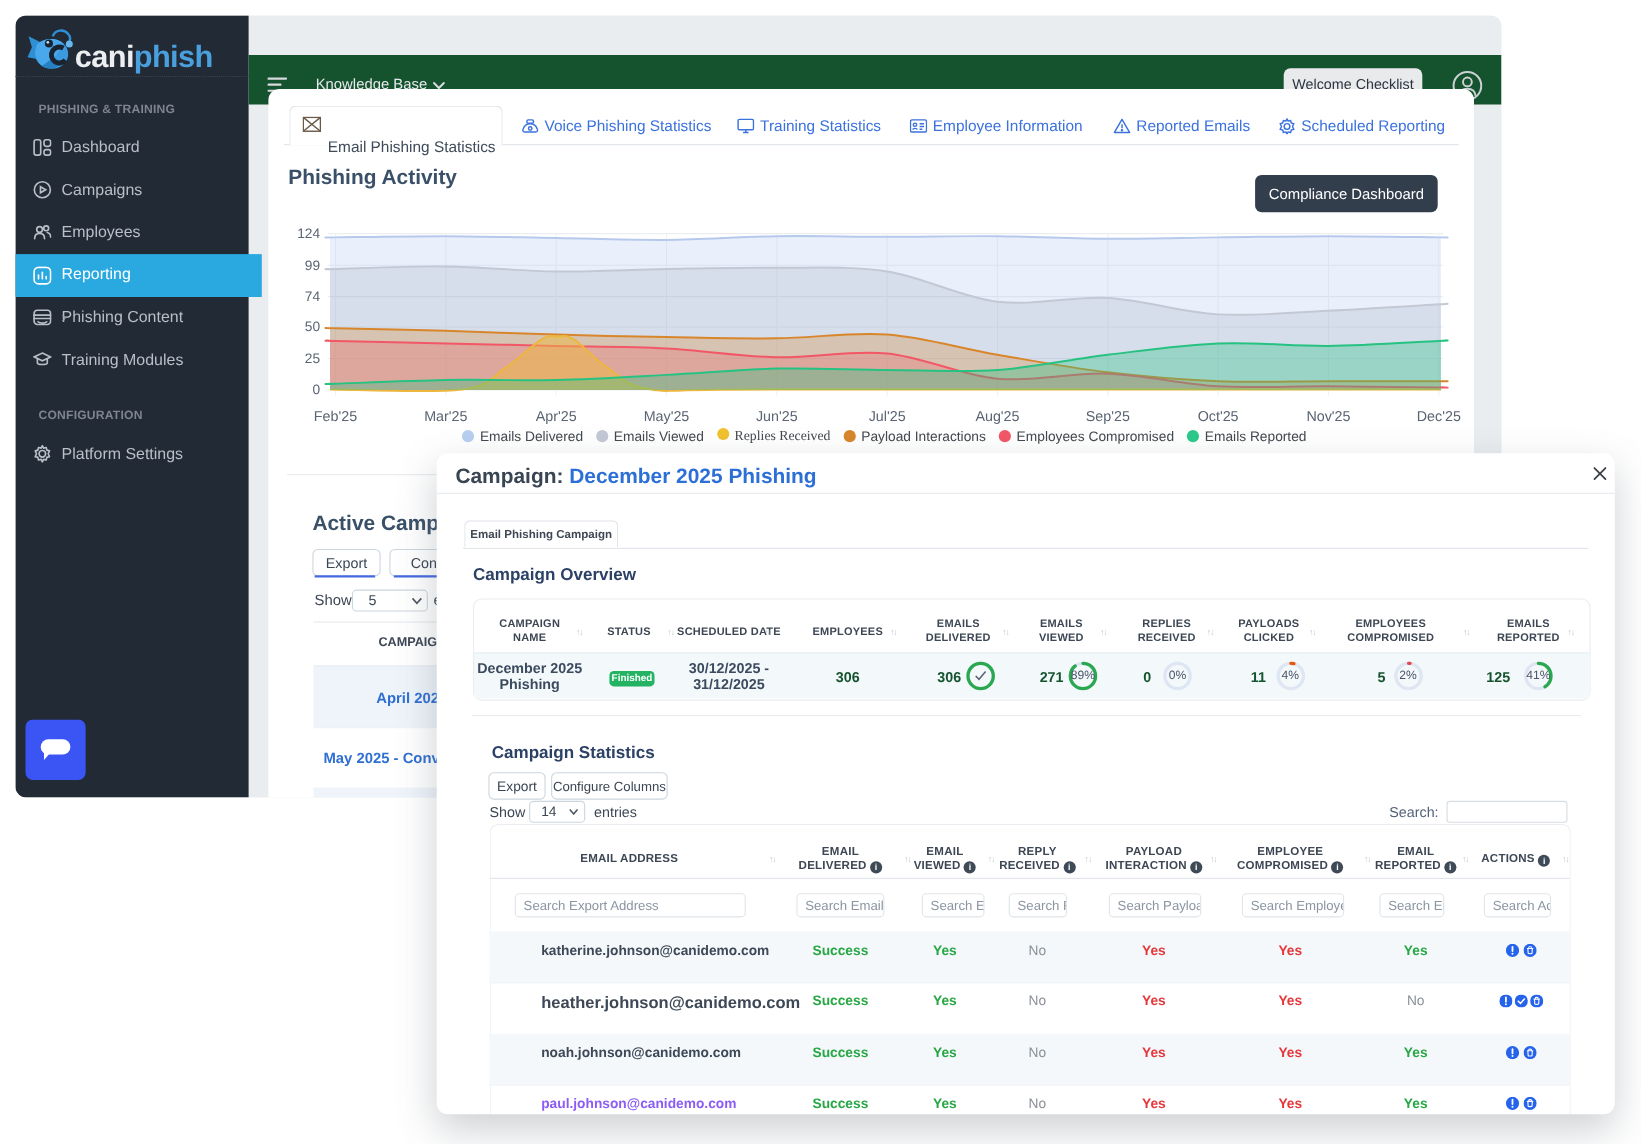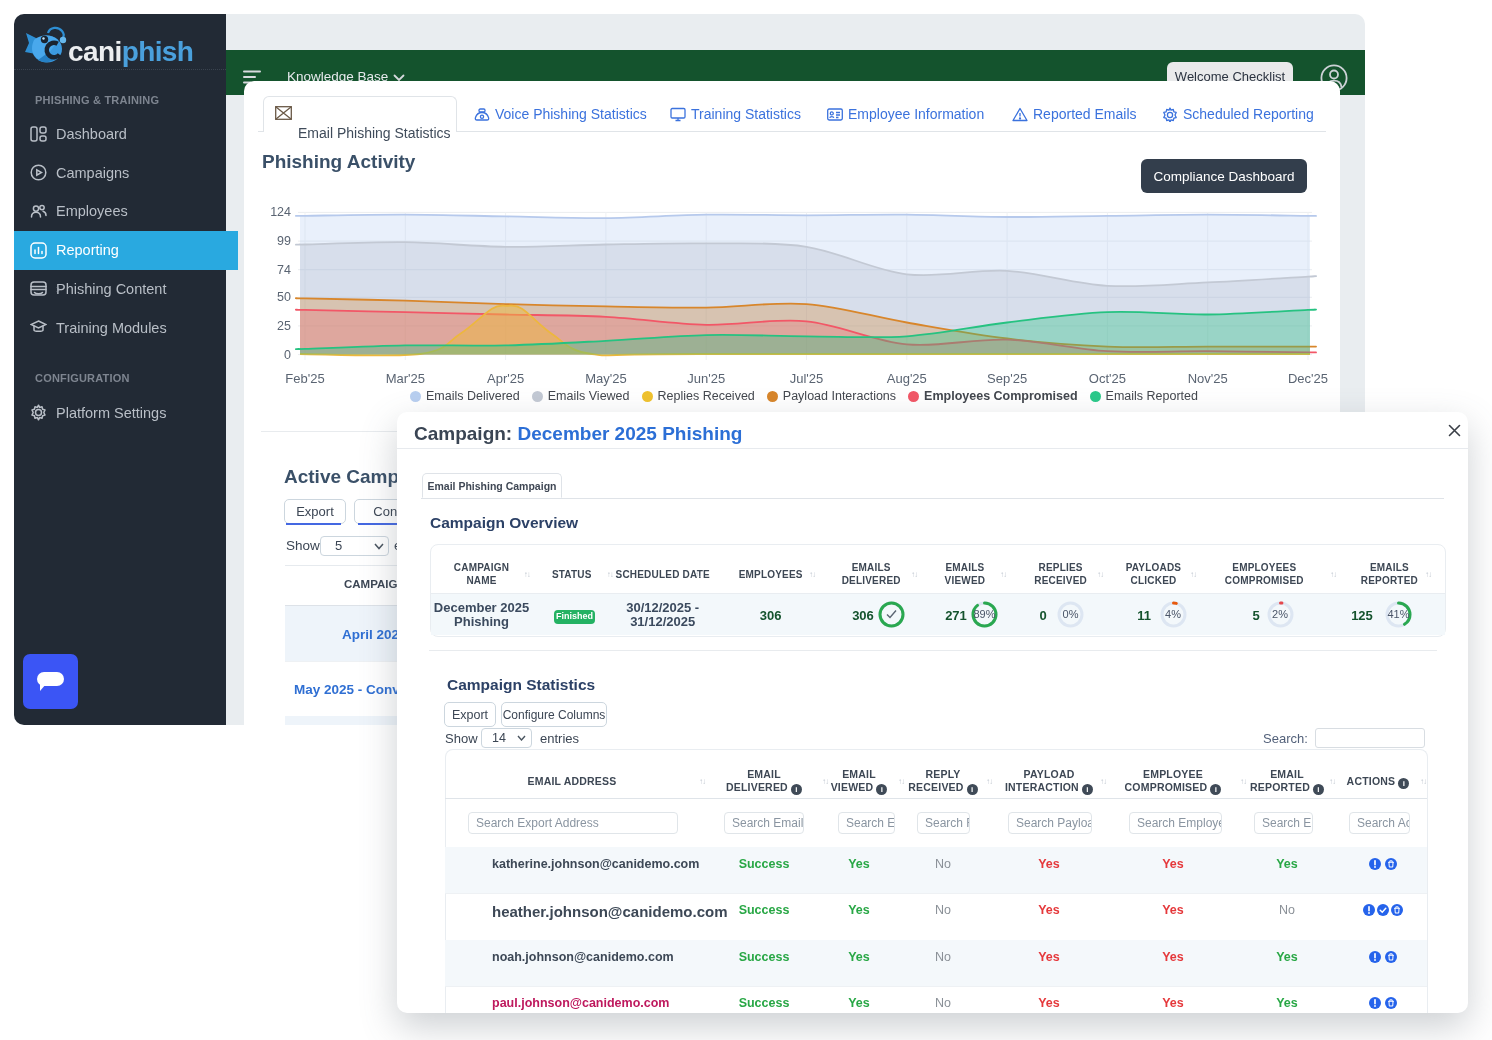--- a/index.html
+++ b/index.html
@@ -204,23 +204,23 @@
             <text x="906.8" y="383" text-anchor="middle" font-size="13" fill="#5a6472">Aug'25</text>
             <text x="1007.1" y="383" text-anchor="middle" font-size="13" fill="#5a6472">Sep'25</text>
             <text x="1107.4" y="383" text-anchor="middle" font-size="13" fill="#5a6472">Oct'25</text>
             <text x="1207.7" y="383" text-anchor="middle" font-size="13" fill="#5a6472">Nov'25</text>
             <text x="1308.0" y="383" text-anchor="middle" font-size="13" fill="#5a6472">Dec'25</text>
           </g>
         </svg>
 <div class="abs" style="left:60px;top:308px;width:1000px;display:flex;justify-content:center;font-size:12.5px;color:#43474e;">
           <span style="display:inline-flex;align-items:center;margin:0 6px;"><span style="width:11px;height:11px;border-radius:50%;background:#b8cff0;margin-right:5px;"></span>Emails Delivered</span>
           <span style="display:inline-flex;align-items:center;margin:0 6px;"><span style="width:11px;height:11px;border-radius:50%;background:#c3c9d4;margin-right:5px;"></span>Emails Viewed</span>
-          <span style="display:inline-flex;align-items:center;margin:0 6px;"><span style="width:11px;height:11px;border-radius:50%;background:#f0c22e;margin-right:5px;"></span>Replies Received</span>
+          <span style="display:inline-flex;align-items:flex-start;margin:0 6px;font-family:Liberation Serif, serif;"><span style="width:11px;height:11px;border-radius:50%;background:#f0c22e;margin-right:5px;"></span>Replies Received</span>
           <span style="display:inline-flex;align-items:center;margin:0 6px;"><span style="width:11px;height:11px;border-radius:50%;background:#d8862b;margin-right:5px;"></span>Payload Interactions</span>
-          <span style="display:inline-flex;align-items:center;margin:0 6px;font-weight:bold;"><span style="width:11px;height:11px;border-radius:50%;background:#f25767;margin-right:5px;"></span>Employees Compromised</span>
+          <span style="display:inline-flex;align-items:center;margin:0 6px;"><span style="width:11px;height:11px;border-radius:50%;background:#f25767;margin-right:5px;"></span>Employees Compromised</span>
           <span style="display:inline-flex;align-items:center;margin:0 6px;"><span style="width:11px;height:11px;border-radius:50%;background:#2bc98a;margin-right:5px;"></span>Emails Reported</span>
         </div>
 <div class="abs" style="left:17px;top:350px;width:1062px;border-top:1px solid #e8ebee;"></div>
 <div class="abs" style="left:40px;top:385px;font-size:19px;font-weight:bold;color:#3a5068;">Active Campaigns</div>
 <div class="btn" style="left:40px;top:418px;width:62px;height:25px;">Export</div>
 <div class="abs" style="left:42px;top:442px;width:55px;height:2px;background:#4468e2;"></div>
 <div class="btn" style="left:110px;top:418px;width:150px;height:25px;">Configure Columns</div>
 <div class="abs" style="left:114px;top:442px;width:100px;height:2px;background:#4468e2;"></div>
 <div class="abs" style="left:42px;top:457px;font-size:13.5px;color:#3c4654;">Show</div>
 <div class="abs" style="left:76px;top:455px;width:69px;height:20px;border:1px solid #ccd6de;border-radius:4px;font-size:13px;color:#3c4654;line-height:18px;padding-left:14px;">5</div>
@@ -397,21 +397,21 @@
 <svg class="abs" style="left:972.4px;top:538.5px;" width="12" height="12" viewBox="0 0 13 13">
         <circle cx="6.5" cy="6.5" r="6.5" fill="#2563eb"></circle>
         <path d="M6.5 3 L6.5 7.2" stroke="#fff" stroke-width="1.8" stroke-linecap="round"></path>
         <circle cx="6.5" cy="9.8" r="1" fill="#fff"></circle>
       </svg>
 <svg class="abs" style="left:987.5px;top:538.5px;" width="12" height="12" viewBox="0 0 13 13">
         <circle cx="6.5" cy="6.5" r="6.5" fill="#2563eb"></circle>
         <path d="M3.8 4.6 L9.2 4.6 M4.3 4.6 L4.6 9.4 C4.6 9.9, 8.4 9.9, 8.4 9.4 L8.7 4.6 M5.2 3.5 C5.2 2.7, 7.8 2.7, 7.8 3.5" stroke="#fff" stroke-width="1.1" fill="none" stroke-linecap="round"></path>
       </svg>
 <div class="abs" style="left:48px;top:574px;width:982px;border-top:1px solid #eef1f4;"></div>
-<div class="abs" style="left:95px;top:584.0px;width:160px;text-align:center;font-size:12.5px;font-weight:bold;color:#be185d;">paul.johnson@canidemo.com</div>
+<div class="abs" style="left:95px;top:584.0px;width:160px;text-align:center;font-size:12.5px;font-weight:bold;color:#8b5cf6;">paul.johnson@canidemo.com</div>
 <div class="val g" style="left:317px;top:584.0px;width:100px;">Success</div>
 <div class="val g" style="left:412px;top:584.0px;width:100px;">Yes</div>
 <div class="val n" style="left:496px;top:584.0px;width:100px;">No</div>
 <div class="val r" style="left:602px;top:584.0px;width:100px;">Yes</div>
 <div class="val r" style="left:726px;top:584.0px;width:100px;">Yes</div>
 <div class="val g" style="left:840px;top:584.0px;width:100px;">Yes</div>
 <svg class="abs" style="left:972.4px;top:585.0px;" width="12" height="12" viewBox="0 0 13 13">
         <circle cx="6.5" cy="6.5" r="6.5" fill="#2563eb"></circle>
         <path d="M6.5 3 L6.5 7.2" stroke="#fff" stroke-width="1.8" stroke-linecap="round"></path>
         <circle cx="6.5" cy="9.8" r="1" fill="#fff"></circle>

